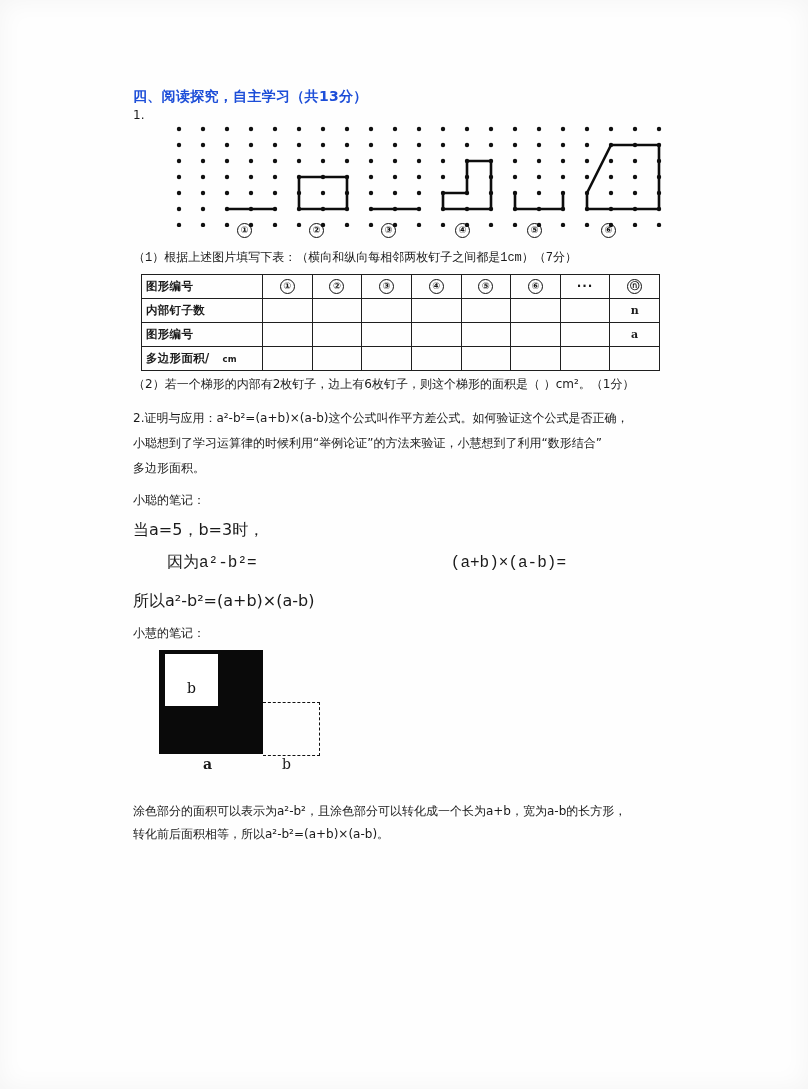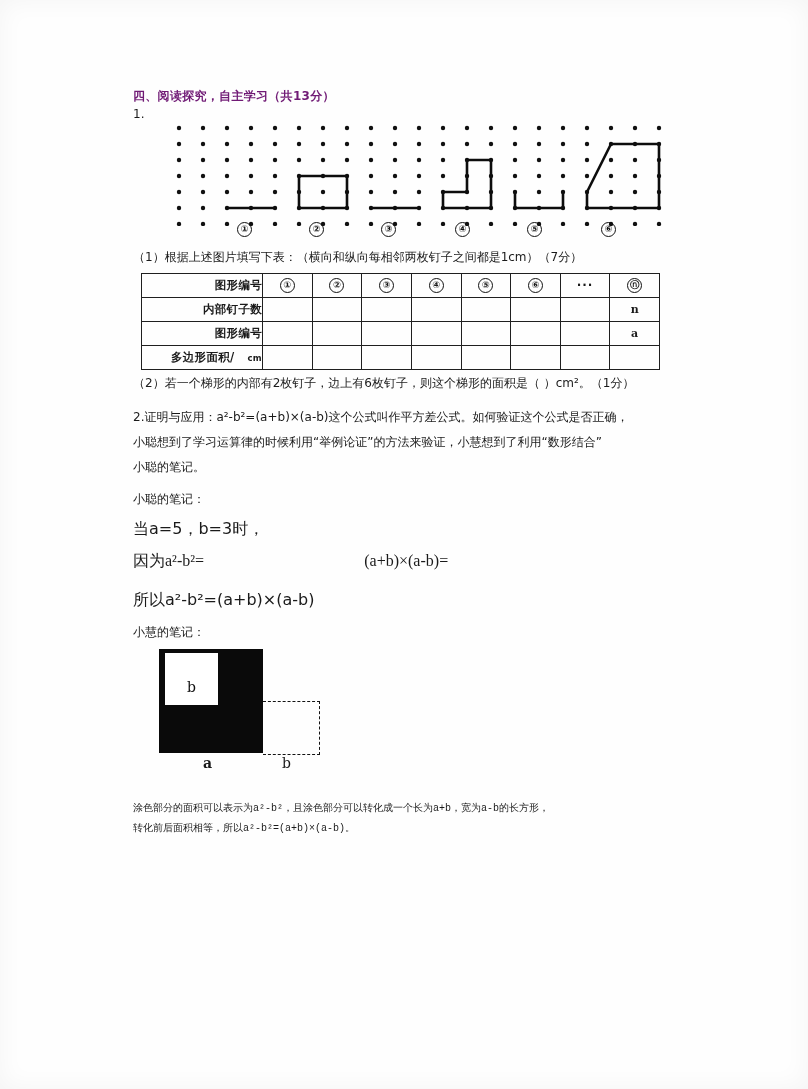--- a/index.html
+++ b/index.html
@@ -30,24 +30,24 @@
 
   .content {
     position: absolute;
     left: 133px;
     top: 88px;
     width: 545px;
   }
 
   .sec-title {
     font-weight: bold;
-    font-size: 12px;
+    font-size: 14px;
     letter-spacing: 0.3px;
     margin: 0 0 3px 0;
-    color: #701a75;
+    color: #1d4ed8;
   }
   .qnum {
     font-size: 12px;
     margin: 0;
     line-height: 1.1;
   }
 
   
   .figure-wrap {
     position: relative;
@@ -83,20 +83,21 @@
     font-size: 9.5px;
     font-weight: bold;
     vertical-align: middle;
   }
 
   
   .prompt {
     font-size: 12px;
     line-height: 1.45;
     margin: 9px 0 6px 0;
+    font-family: Liberation Mono, monospace;
   }
 
   
   table.nailtable {
     border-collapse: collapse;
     width: 519px;
     margin: 4px 0 4px 8px;
     table-layout: fixed;
   }
   table.nailtable td {
@@ -105,21 +106,21 @@
     text-align: center;
     vertical-align: middle;
     font-size: 11px;
     padding: 0;
   }
   table.nailtable td.rowhead {
     width: 116px;
     font-size: 11.5px;
     font-weight: bold;
     letter-spacing: 0.3px;
-    text-align: right;
+    text-align: left;
     padding-left: 4px;
   }
   td.rowhead .unit {
     font-size: 8.5px;
     font-weight: bold;
     vertical-align: baseline;
     padding-left: 13px;
   }
   table.nailtable td.dots {
     letter-spacing: 1px;
@@ -149,21 +150,21 @@
     margin: 13px 0 0 0;
   }
   .note-line {
     font-size: 16px;
     margin: 11px 0 0 0;
   }
   .note-line .gap {
     display: inline-block;
     width: 150px;
   }
-  .eq { font-family: Liberation Serif, serif; }
+  .eq { font-family: Liberation Mono, monospace; margin-left: 34px; }
 
   
   .sq-wrap {
     position: relative;
     width: 250px;
     height: 140px;
     margin: 8px 0 0 18px;
   }
   .sq-black {
     position: absolute;
@@ -214,24 +215,23 @@
   }
   .lbl-b2 {
     position: absolute;
     left: 131px;
     top: 106px;
     font-size: 14px;
     font-family: "DejaVu Serif", "Liberation Serif", serif;
   }
 
   .tail {
-    font-size: 10px;
+    font-size: 12px;
     line-height: 1.62;
     margin: 12px 0 0 0;
-    font-family: Liberation Mono, monospace;
   }
   .final-q {
     font-size: 12px;
     line-height: 1.75;
     margin: 0;
   }
   .final-block { margin-top: 26px; }
 </style>
 </head>
 <body>
@@ -470,21 +470,21 @@
           <td></td>
           <td></td>
         </tr>
       </tbody>
     </table>
 
     <div class="qline">（2）若一个梯形的内部有2枚钉子，边上有6枚钉子，则这个梯形的面积是（        ）cm²。（1分）</div>
 
     <div class="para">2.证明与应用：a²-b²=(a+b)×(a-b)这个公式叫作平方差公式。如何验证这个公式是否正确，</div>
     <div class="para tight">小聪想到了学习运算律的时候利用“举例论证”的方法来验证，小慧想到了利用“数形结合”</div>
-    <div class="para tight">小聪的笔记。</div>
+    <div class="para tight">多边形面积。</div>
 
     <div class="note-head">小聪的笔记：</div>
     <div class="note-line">当a=5，b=3时，</div>
     <div class="note-line">
       <span class="eq">因为a²-b²=</span>
       <span class="gap"></span>
       <span class="eq">(a+b)×(a-b)=</span>
     </div>
     <div class="note-line" style="margin-top:18px;">所以a²-b²=(a+b)×(a-b)</div>
 

